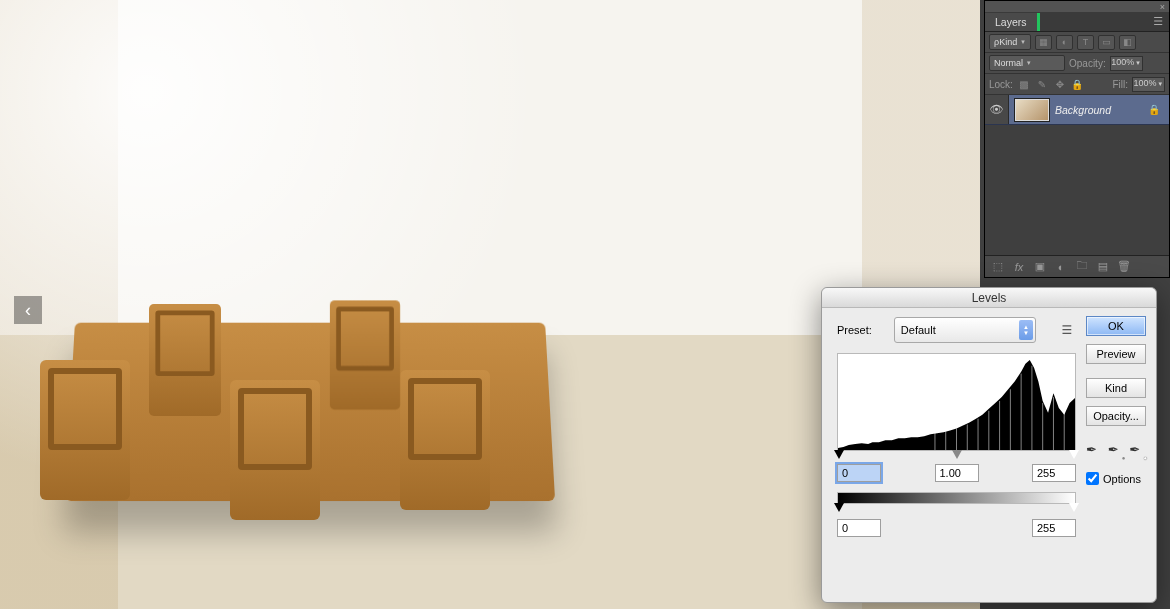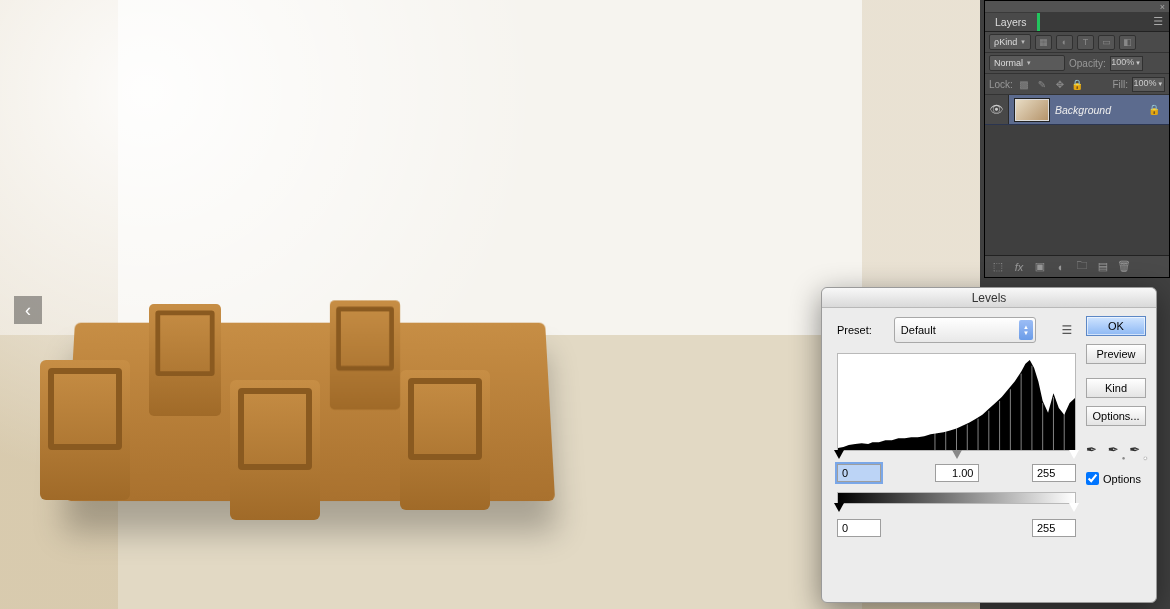--- a/index.html
+++ b/index.html
@@ -211,41 +211,41 @@
             </g>
           </svg>
         </div>
         <div class="tri-slider">
           <div class="tri black" style="left:-3px"></div>
           <div class="tri gray" style="left:calc(50% - 5px)"></div>
           <div class="tri white" style="right:-3px"></div>
         </div>
         <div class="three-inputs">
           <input class="lv-input selected" value="0" style="">
-          <input class="lv-input" style="text-align: right;" value="1.00">
+          <input class="lv-input" style="text-align: left;" value="1.00">
           <input class="lv-input" style="text-align: left;" value="255">
         </div>
       </div>
       <div>
         <div class="gradient-bar"></div>
         <div class="tri-slider">
           <div class="tri black" style="left:-3px"></div>
           <div class="tri white" style="right:-3px"></div>
         </div>
         <div class="two-inputs">
           <input class="lv-input" value="0" style="">
           <input class="lv-input" value="255" style="">
         </div>
       </div>
     </div>
     <div class="levels-right">
       <button class="mac-button primary">OK</button>
       <button class="mac-button">Preview</button>
       <button class="mac-button" style="margin-top:6px">Kind</button>
-      <button class="mac-button">Options...</button>
+      <button class="mac-button">Opacity...</button>
       <div class="eyedroppers">
         <span class="dropper">✒</span>
         <span class="dropper g">✒</span>
         <span class="dropper w">✒</span>
       </div>
       <label class="preview-row">
         <input type="checkbox" checked="" style="">
         <span>Options</span>
       </label>
     </div>

